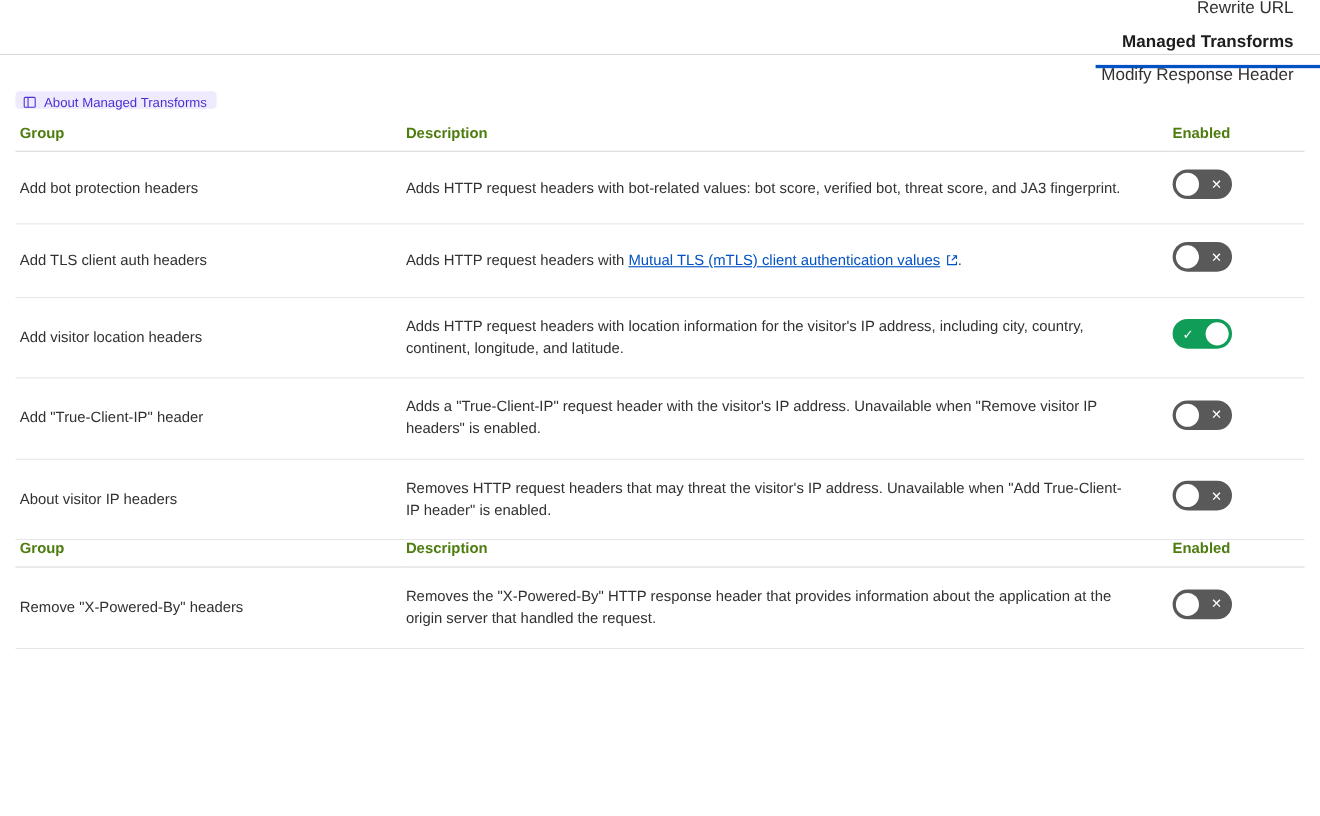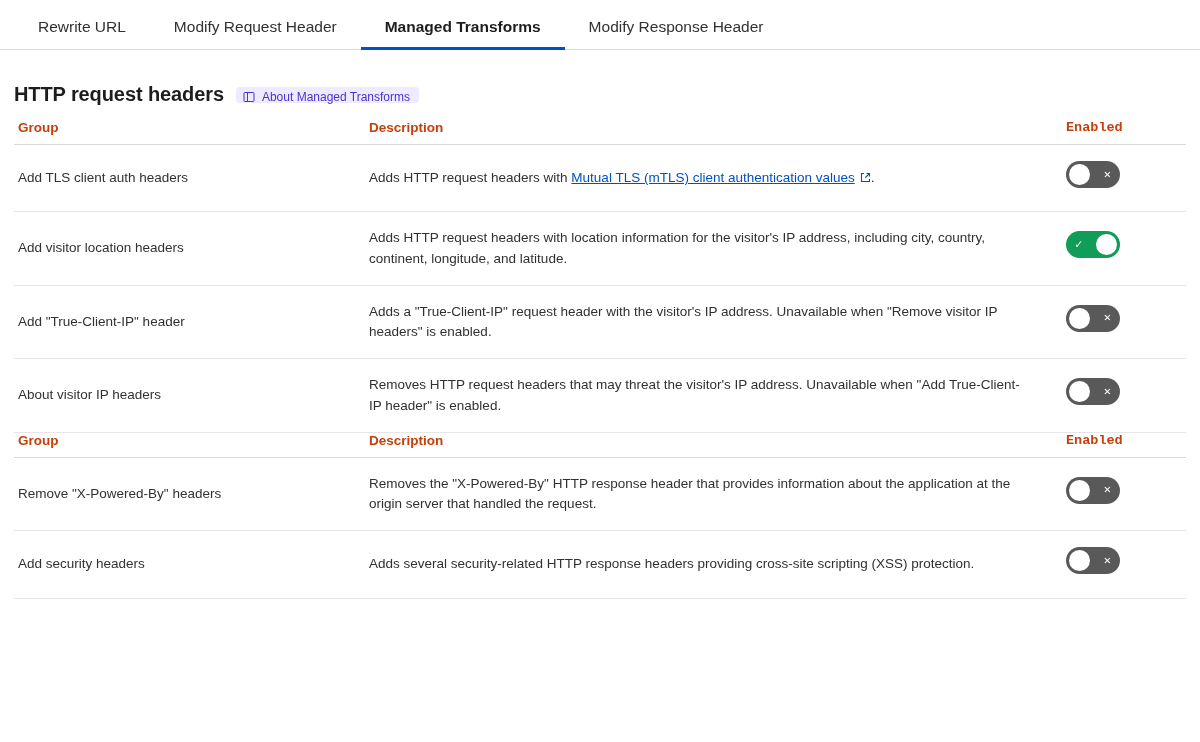--- a/index.html
+++ b/index.html
@@ -15,20 +15,21 @@
   }
 
   
   .tabbar {
     display: flex;
     align-items: flex-end;
     gap: 0;
     height: 50px;
     border-bottom: 1px solid #d9d9d9;
     padding: 0 0 0 14px;
+    flex-direction: column;
   }
   .tab {
     font-size: 15.5px;
     color: #313131;
     padding: 0 24px 13px 24px;
     cursor: pointer;
     white-space: nowrap;
     border-bottom: 3px solid transparent;
     margin-bottom: -1px;
     line-height: 1;
@@ -78,38 +79,38 @@
   
   table.mt {
     width: 100%;
     border-collapse: collapse;
     table-layout: fixed;
   }
   table.mt th {
     text-align: left;
     font-size: 13.5px;
     font-weight: bold;
-    color: #c2410c;
+    color: #4d7c0f;
     padding: 0 0 9px 0;
     border-bottom: 1px solid #d9d9d9;
     margin-left: 48px;
   }
   table.mt td {
     font-size: 13.5px;
     color: #313131;
     padding: 16px 0 16px 0;
     border-bottom: 1px solid #e6e6e6;
     vertical-align: middle;
     line-height: 1.5;
   }
   .col-group { width: 355px; padding-left: 4px !important; }
   .col-desc  { width: auto; padding-right: 40px !important; }
   .col-enabled { width: 120px; }
   th.col-group { padding-left: 4px !important; }
-  th.col-enabled, td.col-enabled { text-align: left; font-family: Liberation Mono, monospace; }
+  th.col-enabled, td.col-enabled { text-align: left; }
   th.col-enabled { padding-left: 0 !important; }
 
   .desc-cell { max-width: 690px; }
 
   a.inline-link {
     color: #0051c3;
     text-decoration: underline;
   }
   .ext-icon {
     display: inline-block;
@@ -148,29 +149,27 @@
   }
   .toggle.on { background: #0f9d58; }
   .toggle.on .knob { left: auto; right: 3px; }
   .toggle.on .mark { right: auto; left: 9px; }
 </style>
 </head>
 <body>
 
 <div class="tabbar">
   <div class="tab">Rewrite URL</div>
-  <div class="tab">Modify Request Header</div>
   <div class="tab active">Managed Transforms</div>
   <div class="tab">Modify Response Header</div>
 </div>
 
 <div class="content">
 
   <div class="section-head">
-    <div class="section-title">HTTP request headers</div>
     <div class="about-pill">
       <span class="bookicon">
         <svg viewBox="0 0 12 12" width="12" height="12" fill="none" stroke="#4b31d4" stroke-width="1">
           <rect x="1" y="1.5" width="10" height="9" rx="1"></rect>
           <line x1="4.5" y1="1.5" x2="4.5" y2="10.5"></line>
         </svg>
       </span>
       <span>About Managed Transforms</span>
     </div>
   </div>
@@ -178,20 +177,32 @@
   <table class="mt">
     <thead>
       <tr>
         <th class="col-group">Group</th>
         <th class="col-desc">Description</th>
         <th class="col-enabled">Enabled</th>
       </tr>
     </thead>
     <tbody>
 
+      <tr>
+        <td class="col-group">Add bot protection headers</td>
+        <td class="col-desc">
+            <div class="desc-cell">Adds HTTP request headers with bot-related values: bot score, verified bot, threat score, and JA3 fingerprint.</div>
+          </td>
+        <td class="col-enabled">
+          <div class="toggle">
+            <span class="knob"></span>
+            <span class="mark">✕</span>
+          </div>
+        </td>
+      </tr>
 
       <tr>
         <td class="col-group">Add TLS client auth headers</td>
         <td class="col-desc">
           <div class="desc-cell"><span>Adds HTTP request headers with </span><a class="inline-link" href="#">Mutual TLS (mTLS) client authentication values</a><span class="ext-icon"><svg viewBox="0 0 11 11" width="11" height="11" fill="none" stroke="#0051c3" stroke-width="1.1">
                   <path d="M4 1.5H1.5v8h8V7"></path>
                   <path d="M6.5 1.5h3v3"></path>
                   <path d="M9.5 1.5L5.3 5.7"></path>
                 </svg></span><span>.</span></div>
         </td>
@@ -259,28 +270,16 @@
         <td class="col-desc">
             <div class="desc-cell">Removes the "X-Powered-By" HTTP response header that provides information about the application at the origin server that handled the request.</div>
           </td>
         <td class="col-enabled">
           <div class="toggle">
             <span class="knob"></span>
             <span class="mark">✕</span>
           </div>
         </td>
       </tr>
-      <tr>
-        <td class="col-group">Add security headers</td>
-        <td class="col-desc">
-            <div class="desc-cell">Adds several security-related HTTP response headers providing cross-site scripting (XSS) protection.</div>
-          </td>
-        <td class="col-enabled">
-          <div class="toggle">
-            <span class="knob"></span>
-            <span class="mark">✕</span>
-          </div>
-        </td>
-      </tr>
     </tbody>
   </table>
 
 </div>
 
 </body></html>

